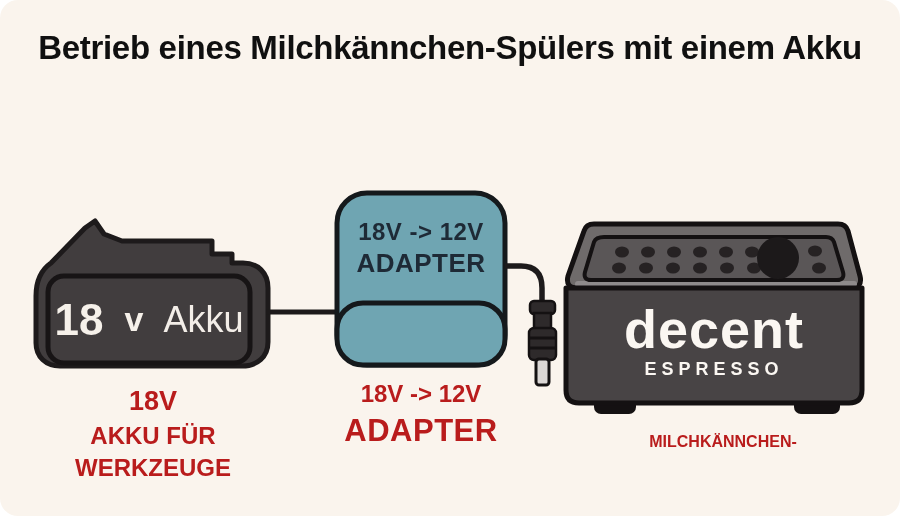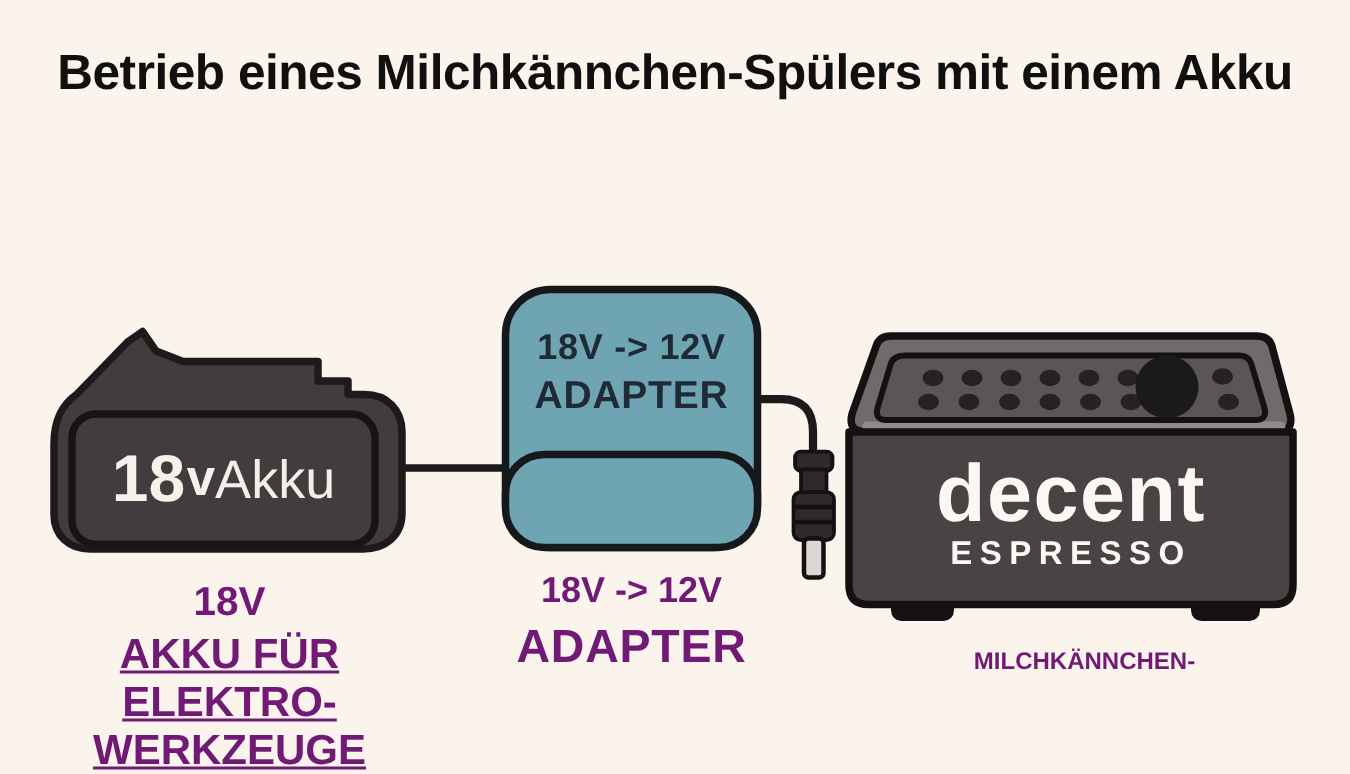--- a/index.html
+++ b/index.html
@@ -1,54 +1,55 @@
 <!DOCTYPE html>
 <html><head>
 <meta charset="utf-8">
 <style>
   html,body{margin:0;padding:0;}
   body{font-family:"Liberation Sans",sans-serif;}
   .stage{
     position:relative;width:900px;height:516px;overflow:hidden;
     background:#faf4ed;
+    border-radius:18px;
   }
   .stage svg{position:absolute;left:0;top:0;}
   .page-title{
     position:absolute;left:0;top:26px;width:900px;margin:0;
     text-align:center;font-size:33px;line-height:44px;font-weight:700;
     letter-spacing:-0.3px;color:#101010;
   }
   .overlay{position:absolute;}
   
   .battery-plate-label{
     left:48px;top:276px;width:202px;height:87px;
     display:flex;align-items:center;justify-content:center;
-    color:#f6f1ea;white-space:nowrap;
+    color:#f6f1ea;white-space:nowrap;gap:20px;
   }
   .battery-plate-label .v-digits{font-size:44px;font-weight:700;}
   .battery-plate-label .v-unit{font-size:34px;font-weight:700;margin-left:1px;}
   .battery-plate-label .v-name{font-size:36px;font-weight:400;margin-left:0;color:#f3eee8;}
   
   .adapter-device-label{
     left:337px;top:215px;width:168px;text-align:center;
     color:#1e2a36;font-weight:700;
   }
   .adapter-device-label .al1{font-size:24px;line-height:33px;letter-spacing:0.5px;}
   .adapter-device-label .al2{font-size:26px;line-height:30px;letter-spacing:0.5px;}
   
   .machine-logo{
     left:566px;top:301px;width:296px;text-align:center;color:#fbf7f2;
   }
   .machine-logo .brand{font-size:54px;line-height:56px;font-weight:700;letter-spacing:1px;}
-  .machine-logo .brand-sub{font-size:22px;line-height:22px;font-weight:700;letter-spacing:5px;margin-top:1px;}
+  .machine-logo .brand-sub{font-size:18px;line-height:22px;font-weight:700;letter-spacing:5px;margin-top:1px;}
   
-  .caption{text-align:center;color:#701a75;font-weight:700;}
+  .caption{text-align:center;color:#b91c1c;font-weight:700;}
   .caption-battery{left:28px;top:383px;width:250px;}
   .caption-battery .c-big{font-size:27px;line-height:37px;}
-  .caption-battery .c-line{font-size:28px;line-height:32px;text-decoration:underline;}
+  .caption-battery .c-line{font-size:24px;line-height:32px;}
   .caption-adapter{left:328px;top:378px;width:186px;}
   .caption-adapter .c-top{font-size:24px;line-height:32px;}
   .caption-adapter .c-main{font-size:31px;line-height:42px;letter-spacing:0.5px;}
   .caption-machine{left:568px;top:422px;width:310px;}
   .caption-machine .c-line{font-size:16px;line-height:40px;}
 </style>
 </head>
 <body>
 
 <div class="stage">
@@ -119,21 +120,20 @@
   </div>
 
   <div class="overlay machine-logo">
     <div class="brand">decent</div>
     <div class="brand-sub">ESPRESSO</div>
   </div>
 
   <div class="overlay caption caption-battery">
     <div class="c-big">18V</div>
     <div class="c-line">AKKU FÜR</div>
-    <div class="c-line">ELEKTRO-</div>
     <div class="c-line">WERKZEUGE</div>
   </div>
 
   <div class="overlay caption caption-adapter">
     <div class="c-top">18V -&gt; 12V</div>
     <div class="c-main">ADAPTER</div>
   </div>
 
   <div class="overlay caption caption-machine">
     <div class="c-line">MILCHKÄNNCHEN-</div>

